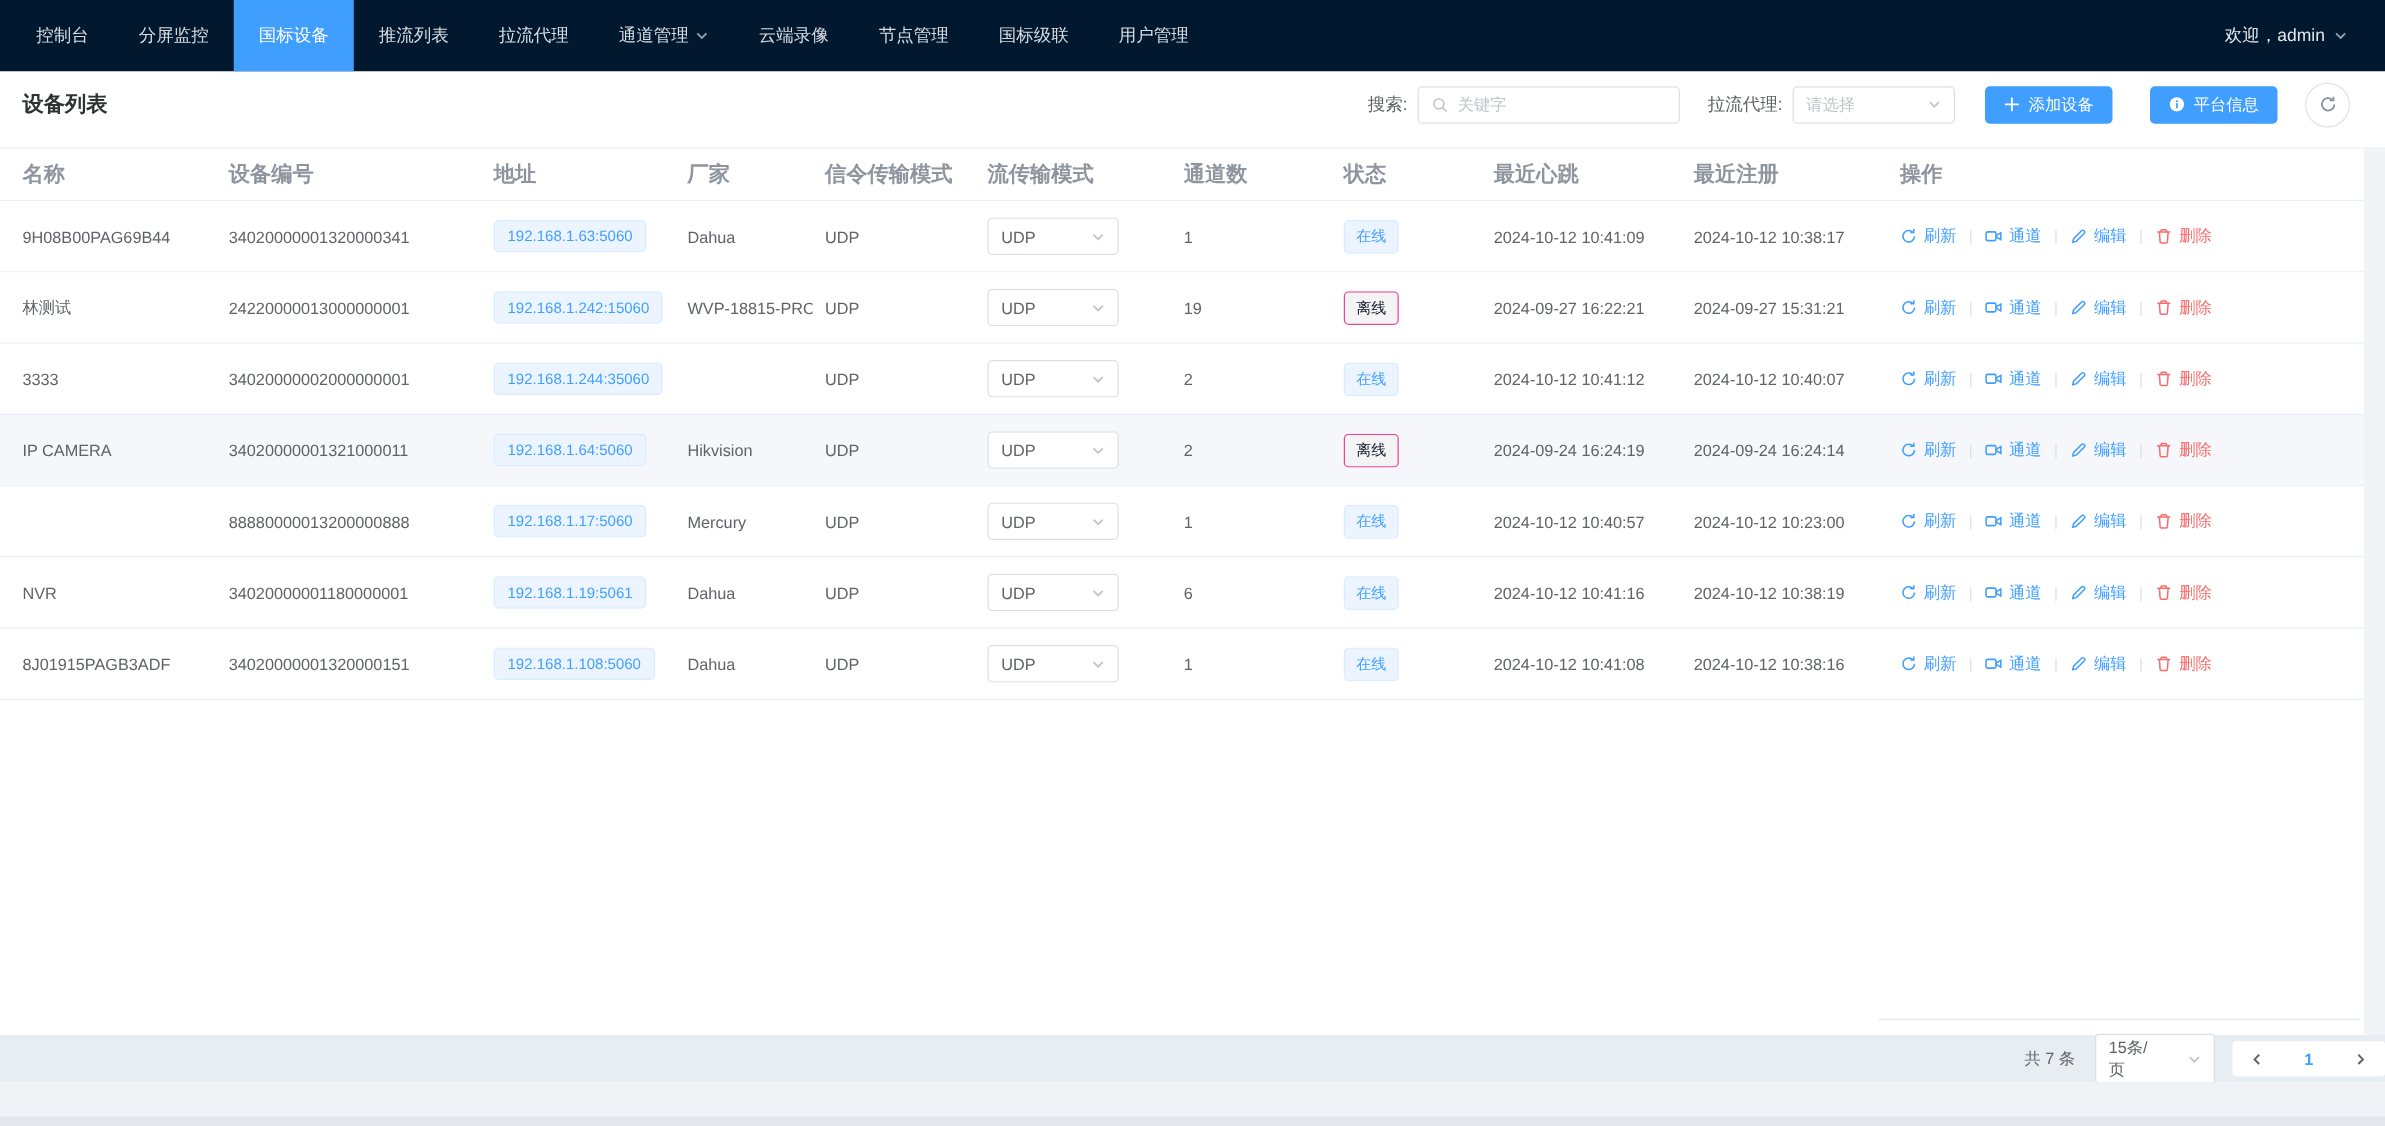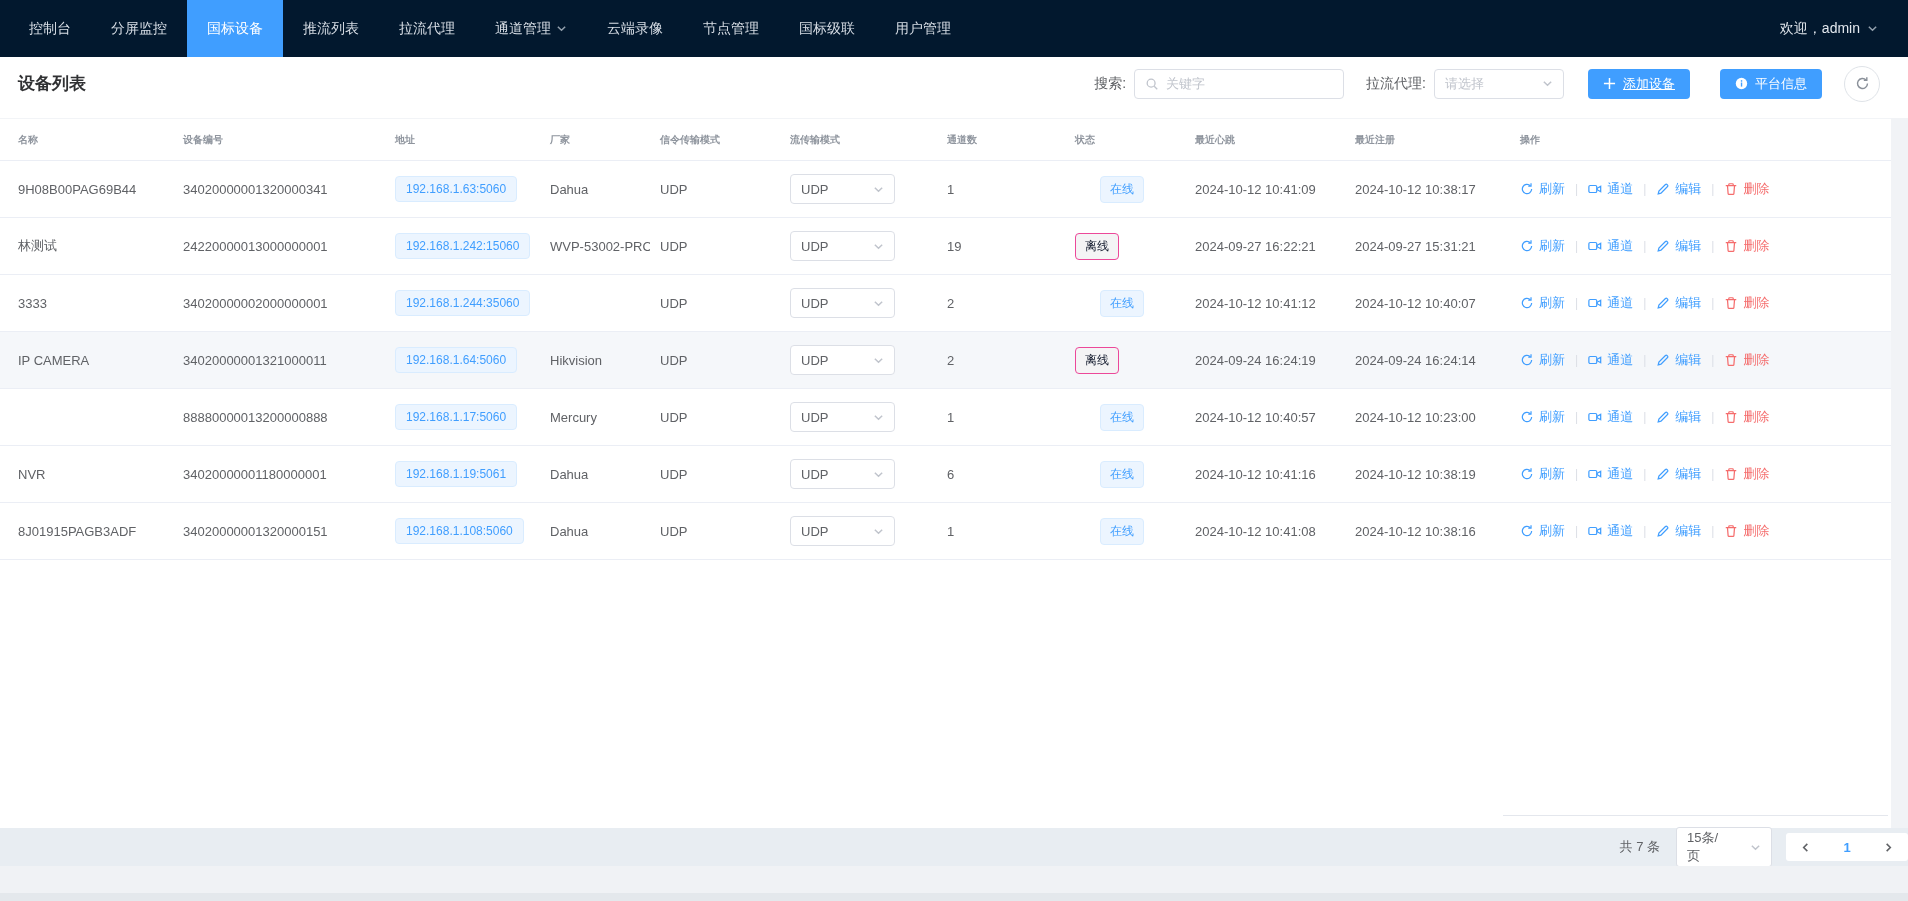--- a/index.html
+++ b/index.html
@@ -23,39 +23,39 @@
   .search-box { display:flex; align-items:center; width:210px; height:30px; border:1px solid #dcdfe6; border-radius:4px; padding:0 10px; margin-right:22px; background:#fff; }
   .search-box svg { width:14px; height:14px; stroke:#c0c4cc; fill:none; stroke-width:1.5; margin-right:7px; flex:none; }
   .search-box input { border:none; outline:none; width:100%; font-size:13px; color:#606266; font-family:inherit; }
   .search-box input::placeholder { color:#c0c4cc; }
   .selbox { display:flex; align-items:center; justify-content:space-between; height:30px; border:1px solid #dcdfe6; border-radius:4px; background:#fff; padding:0 10px; font-size:13px; color:#606266; cursor:pointer; }
   .selbox .ph { color:#c0c4cc; }
   .selbox svg { width:11px; height:11px; stroke:#c0c4cc; stroke-width:1.6; fill:none; flex:none; margin-left:6px; }
   .status-sel { width:130px; margin-right:24px; }
   .btn { display:flex; align-items:center; gap:7px; height:30px; padding:0 15px; background:#409eff; color:#fff; font-size:13px; border:none; border-radius:4px; cursor:pointer; font-family:inherit; }
   .btn svg { width:13px; height:13px; }
-  .btn-add { margin-right:30px;text-decoration:underline; }
+  .btn-add { margin-right:30px; }
   .btn-info { margin-right:22px; }
   .btn-refresh { width:36px; height:36px; border-radius:50%; background:#fff; border:1px solid #dfe3e8; display:flex; align-items:center; justify-content:center; cursor:pointer; }
   .btn-refresh svg { width:15px; height:15px; stroke:#8a9099; fill:none; stroke-width:1.5; }
 
   
   .thead, .trow { display:flex; align-items:center; }
   .thead { height:43px; margin-top:8px; border-top:1px solid #f2f4f7; border-bottom:1px solid #ebeef5; }
-  .thead .cell { font-size:10px; font-weight:700; color:#8f959e; }
+  .thead .cell { font-size:17px; font-weight:700; color:#8f959e; }
   .trow { height:57px; border-bottom:1px solid #ebeef5; font-size:13px; color:#606266; background:#fff; }
   .trow.hl { background:#f5f7fa; }
   .cell { display:flex; align-items:center; padding:0 10px; overflow:hidden; white-space:nowrap; }
   .c0 { width:173px; padding-left:18px; } .c1 { width:212px; } .c2 { width:155px; }
   .c3 { width:110px; } .c4 { width:130px; } .c5 { width:157px; } .c6 { width:128px; }
   .c7 { width:120px; } .c8 { width:160px; } .c9 { width:165px; } .c10 { flex:1; }
 
   .tag-addr { display:inline-block; background:#ecf5ff; border:1px solid #d9ecff; color:#409eff; border-radius:4px; padding:5px 10px; font-size:12px; }
   .tag { display:inline-block; border-radius:4px; padding:4px 9px; font-size:12px; }
-  .tag-on  { background:#ecf5ff; border:1px solid #d9ecff; color:#409eff;margin-left:25px; }
+  .tag-on  { background:#ecf5ff; border:1px solid #d9ecff; color:#409eff; }
   .tag-off { background:#f4f4f5; border:1px solid #ec4899; color:#0f172a; }
 
   .row-sel { width:105px; height:30px; }
   .act { display:flex; align-items:center; gap:5px; color:#409eff; font-size:13px; cursor:pointer; }
   .act svg { width:14px; height:14px; stroke:currentColor; fill:none; stroke-width:1.4; }
   .act.danger { color:#f56c6c; }
   .act-sep { color:#dcdfe6; margin:0 10px; font-size:12px; }
 
   .gutter { position:absolute; top:118px; right:0; width:17px; height:710px; background:#f1f3f6; }
 
@@ -249,21 +249,21 @@
         <div class="cell c0">
           <span>林测试</span>
         </div>
         <div class="cell c1">
           <span>24220000013000000001</span>
         </div>
         <div class="cell c2">
           <span class="tag-addr">192.168.1.242:15060</span>
         </div>
         <div class="cell c3">
-          <span>WVP-53002-PRO</span>
+          <span>WVP-18815-PRO</span>
         </div>
         <div class="cell c4">
           <span>UDP</span>
         </div>
         <div class="cell c5">
           <div class="selbox row-sel">
             <span>UDP</span>
             <svg viewBox="0 0 12 12">
               <polyline points="2,4 6,8 10,4"></polyline>
             </svg>

